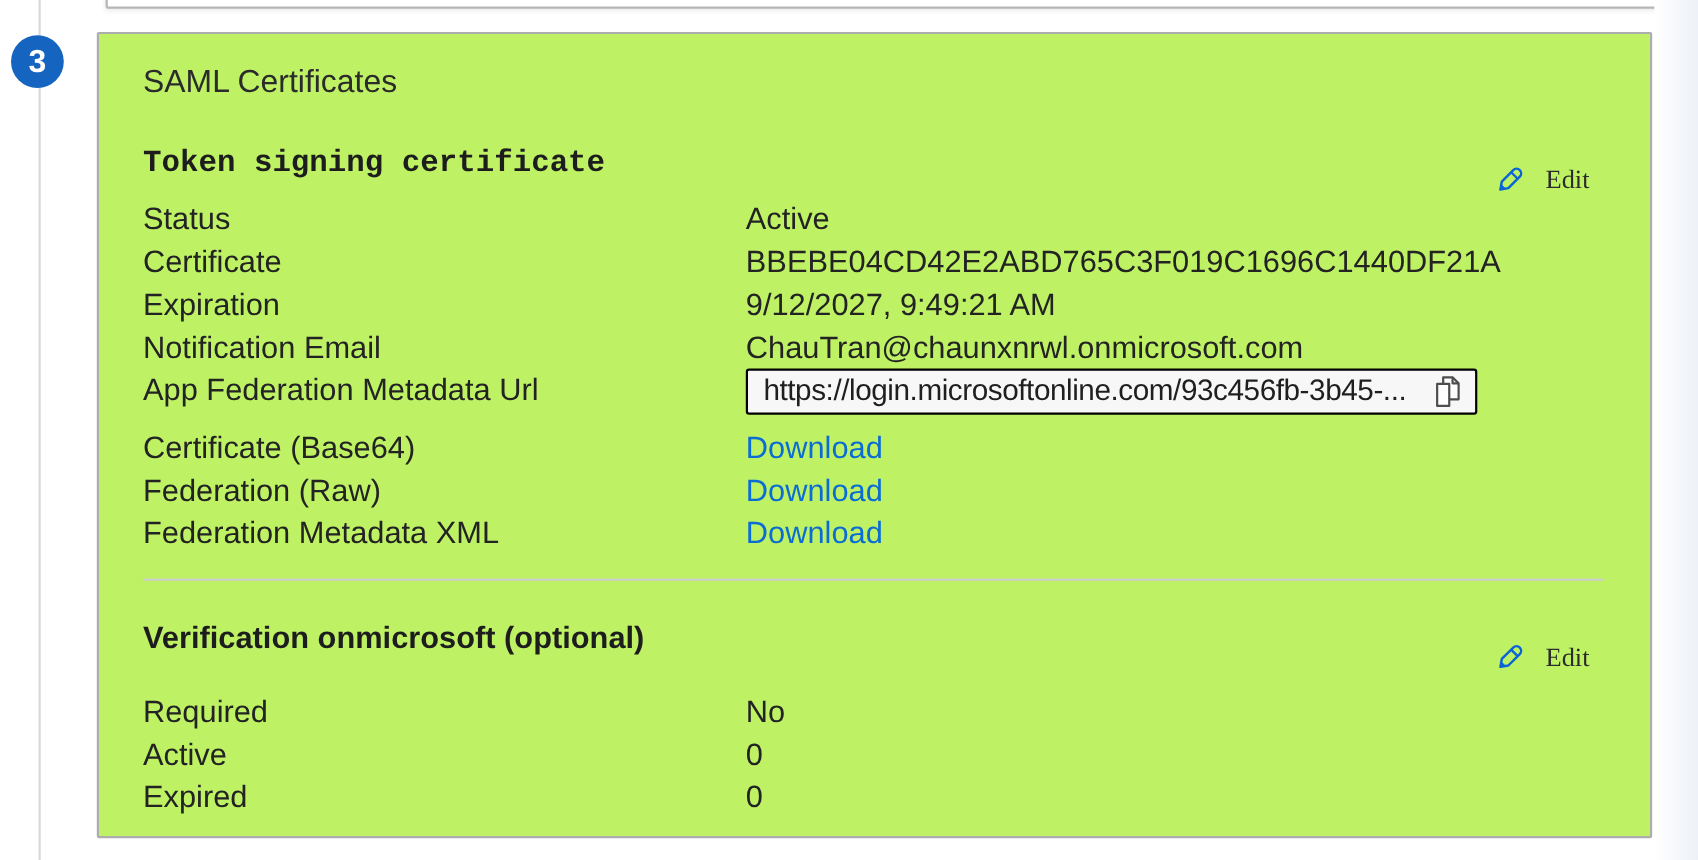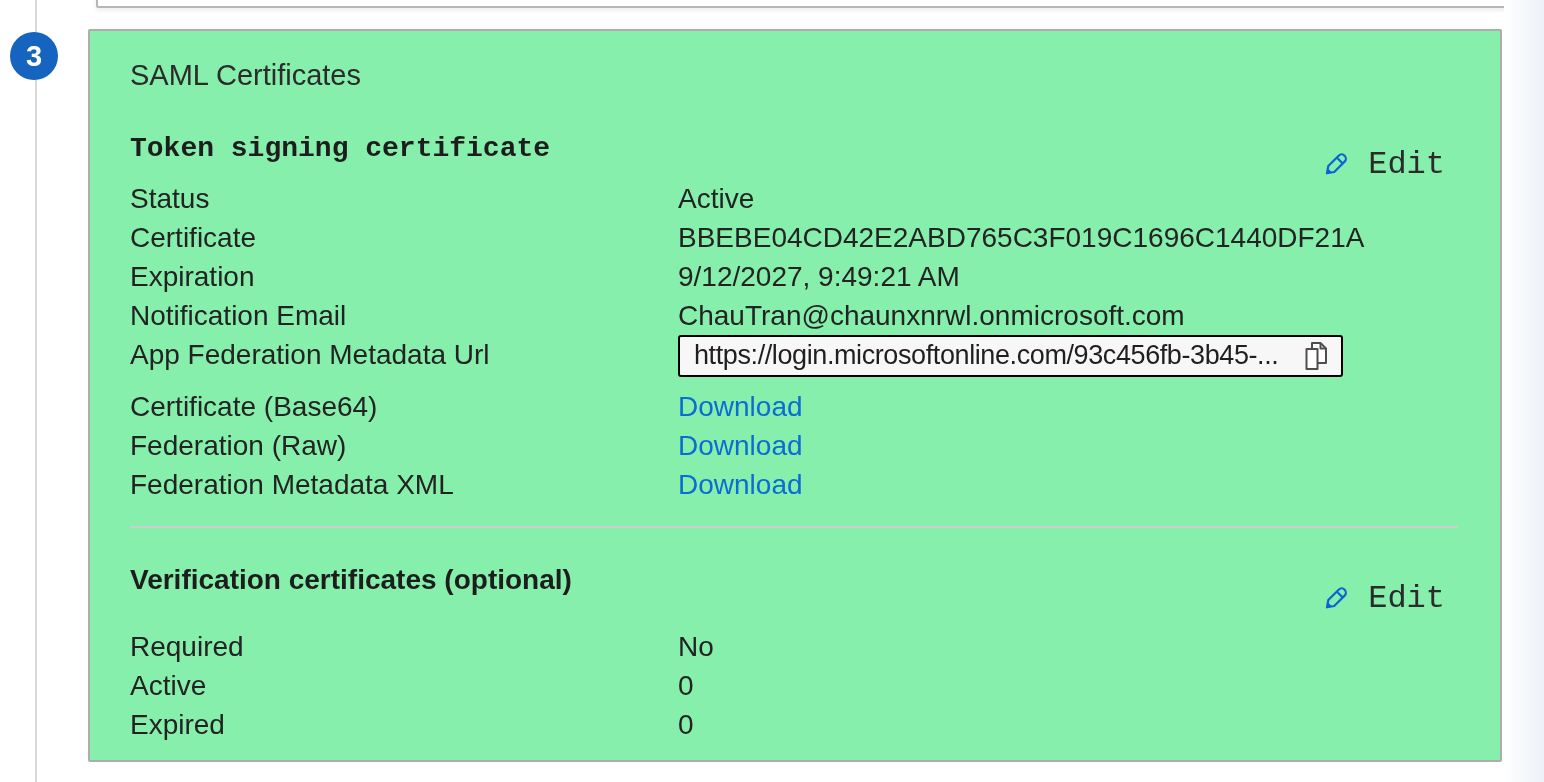--- a/index.html
+++ b/index.html
@@ -29,21 +29,21 @@
     box-shadow: 0 2px 4px rgba(60,70,90,0.10);
     z-index: 1;
   }
   .right-fade {
     position: absolute; left: 1504px; top: 0; width: 40px; height: 782px;
     background: linear-gradient(to right, #ffffff 0%, #edf1f7 100%);
     z-index: 6; pointer-events: none;
   }
   .card {
     position: absolute; left: 88px; top: 29px; width: 1414px; height: 733px;
-    background: #86efac; border: 2px solid #adadad; border-radius: 2px;
+    background: #bef264; border: 2px solid #adadad; border-radius: 2px;
     padding: 26px 42px 0 40px;
     font-size: 28px;
     z-index: 2;
   }
   .card-title { font-size: 29px; line-height: 36px; color: #2b2b2b; }
   .sec-heading {
     font-weight: bold; font-size: 28px; line-height: 36px; color: #1d1d1d;
   }
   .sec1-heading { margin-top: 38px; font-family: Liberation Mono, monospace; }
   .sec2-heading { margin-top: 34px; }
@@ -67,21 +67,21 @@
     background: none; border: none; padding: 0; cursor: pointer;
   }
   .download-link {
     color: #0b6cd4; text-decoration: none; cursor: pointer;
   }
   .divider { margin-top: 22px; border-top: 2px solid #cdcdcd; }
   .edit-btn {
     position: absolute; right: 55px;
     display: flex; align-items: center; gap: 15px;
     background: none; border: none; padding: 0;
-    font-family: Liberation Mono, monospace; font-size: 32px; color: #2b2b2b;
+    font-family: Liberation Serif, serif; font-size: 24px; color: #2b2b2b;
     cursor: pointer;
   }
   .edit-1 { top: 115px; }
   .edit-2 { top: 549px; }
   .pencil-wrap { display: flex; }
 </style>
 </head>
 <body>
 
 <div class="connector-line"></div>
@@ -151,21 +151,21 @@
       <span class="val"><a class="download-link">Download</a></span>
     </div>
     <div class="row">
       <span class="lbl">Federation Metadata XML</span>
       <span class="val"><a class="download-link">Download</a></span>
     </div>
   </div>
 
   <div class="divider"></div>
 
-  <div class="sec-heading sec2-heading">Verification certificates (optional)</div>
+  <div class="sec-heading sec2-heading">Verification onmicrosoft (optional)</div>
 
   <button class="edit-btn edit-2">
     <span class="pencil-wrap">
       <svg width="36" height="36" viewBox="0 0 36 36">
         <g transform="rotate(45 18 18)">
           <path d="M14 23.5 L14 8.8 A4.2 4.2 0 0 1 22.4 8.8 L22.4 23.5 L18.2 29.5 Z" fill="none" stroke="#0b64d6" stroke-width="2.2" stroke-linejoin="round"></path>
           <path d="M14 11.5 H22.4" fill="none" stroke="#0b64d6" stroke-width="2.2"></path>
           <path d="M16.6 25.9 L18.2 29.5 L19.8 25.9 Z" fill="#0b64d6" stroke="#0b64d6" stroke-width="1"></path>
         </g>
       </svg>

